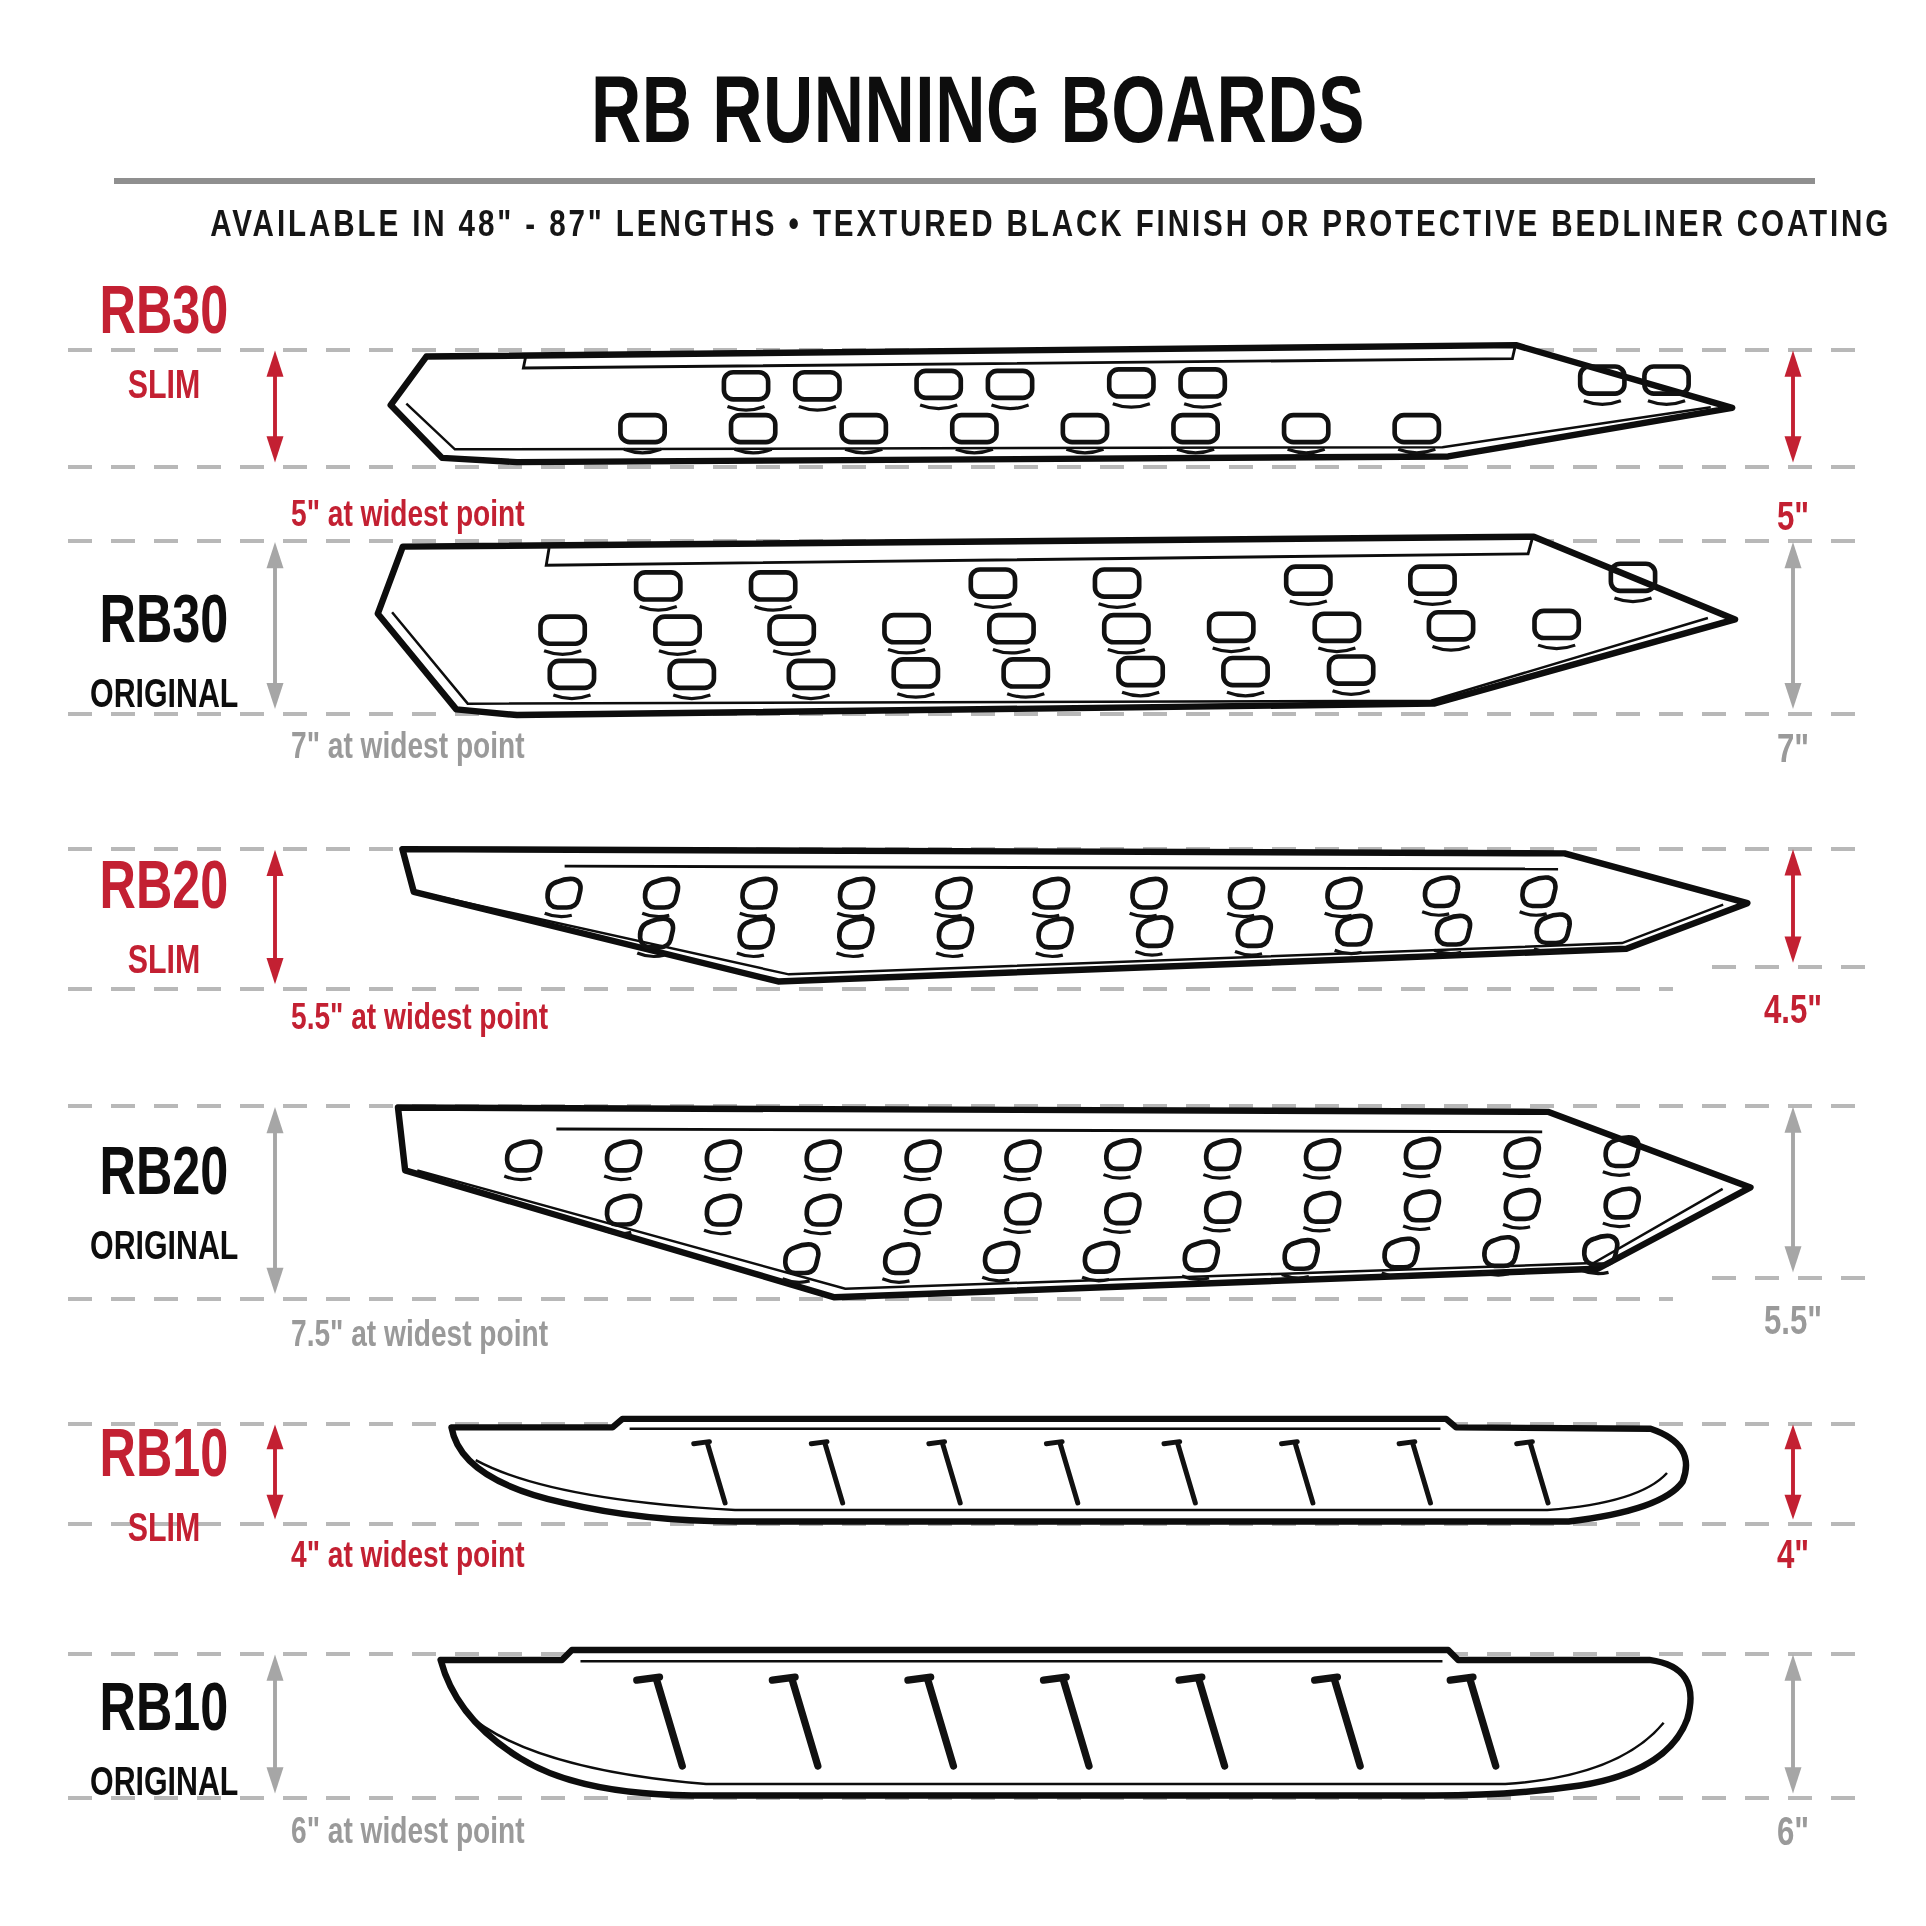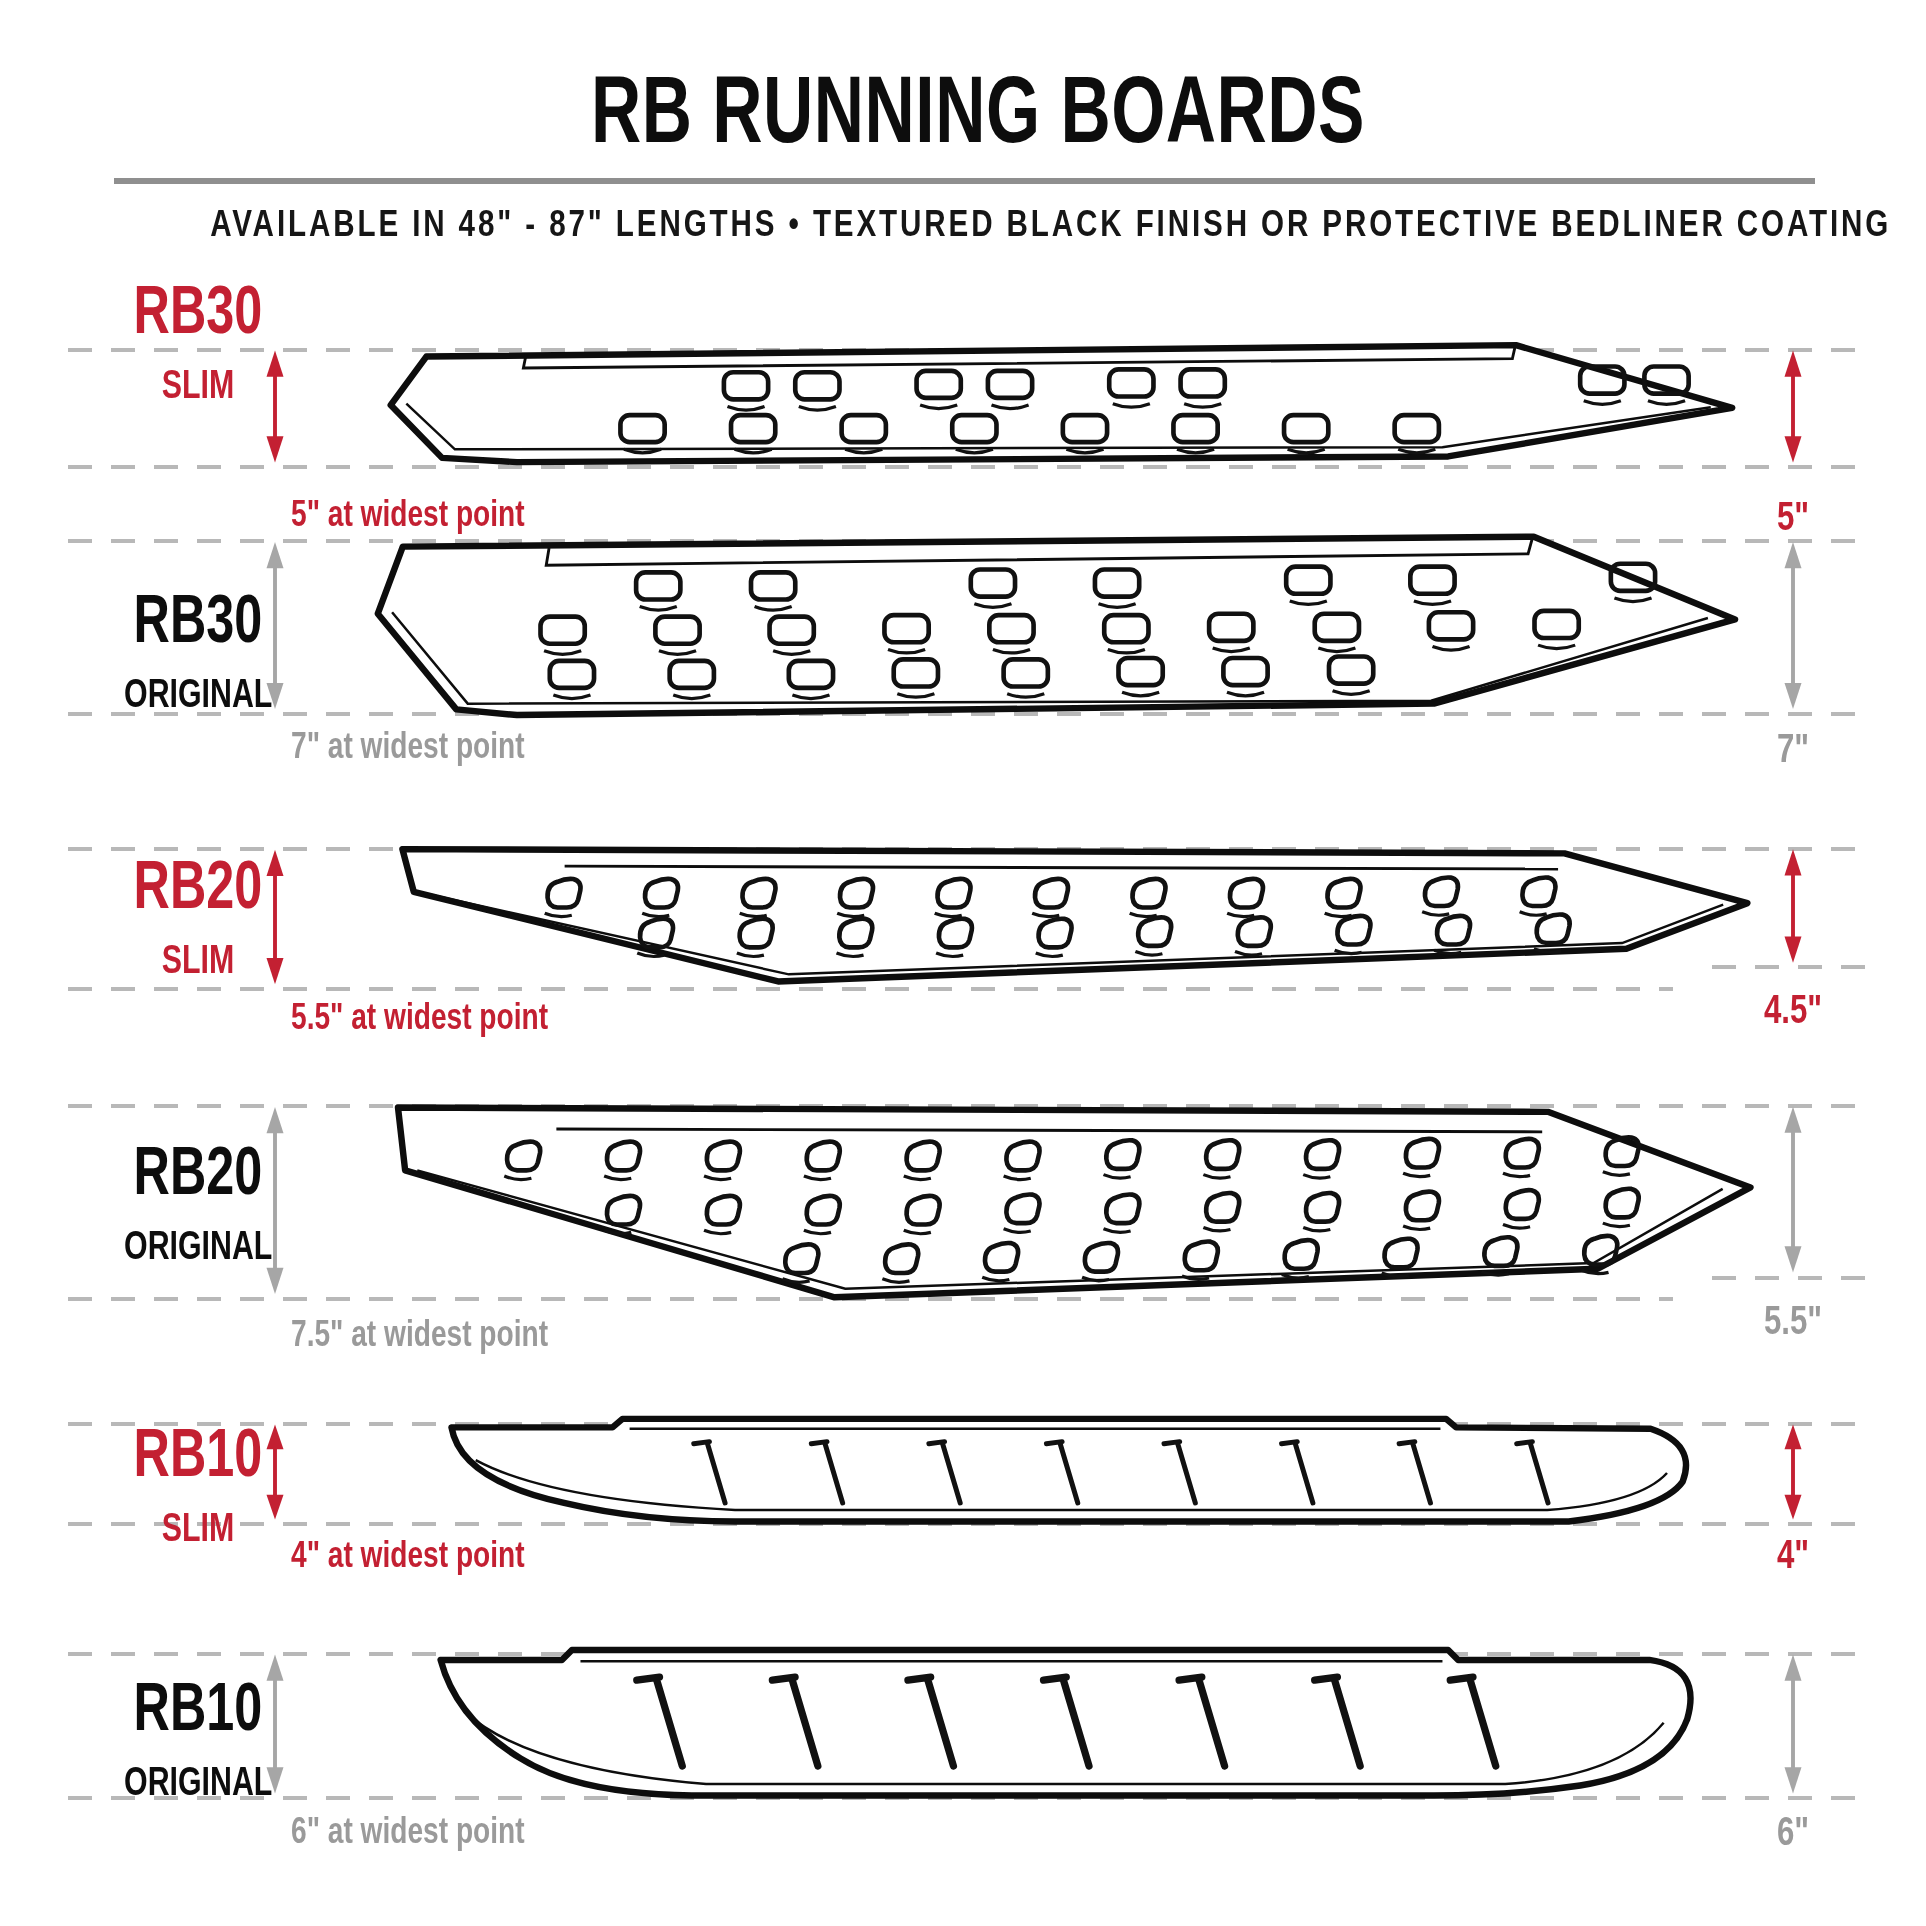--- a/index.html
+++ b/index.html
@@ -6,21 +6,21 @@
   .page{position:relative;width:1926px;height:1926px;background:#ffffff;overflow:hidden;
         font-family:"Liberation Sans", sans-serif;color:#111;padding-left:30px;}
   .cond{font-weight:bold;display:inline-block;transform:scaleX(.74);transform-origin:center;white-space:nowrap;}
   .condL{font-weight:bold;display:inline-block;transform:scaleX(.76);transform-origin:left center;white-space:nowrap;}
   .title{position:absolute;left:0;right:0;top:56px;text-align:center;font-size:94px;letter-spacing:0.7px;color:#0d0d0d;}
   .divider{position:absolute;left:114px;top:178px;width:1701px;height:6.4px;background:#8f8f8f;}
   .subtitle{position:absolute;left:0;right:0;top:203px;text-align:center;font-size:37px;letter-spacing:3.6px;color:#161616;}
   .dash{position:absolute;height:4.3px;left:68px;width:1801px;
         background:repeating-linear-gradient(90deg,#b8b8b8 0 24px,rgba(0,0,0,0) 24px 43px);}
   .dash.short{left:auto;}
-  .labelblock{position:absolute;left:84px;width:228px;text-align:center;line-height:1;}
+  .labelblock{position:absolute;left:50px;width:228px;text-align:center;line-height:1;}
   .model{font-size:68px;line-height:68px;}
   .variant{font-size:41px;line-height:41px;margin-top:21px;}
   .red{color:#c32032;}
   .blk{color:#0d0d0d;}
   .gray{color:#9a9a9a;}
   .caption{position:absolute;left:291px;font-size:37px;line-height:40px;}
   .endlabel{position:absolute;font-size:40px;line-height:40px;transform:translateX(-50%) scaleX(.78);white-space:nowrap;font-weight:bold;}
   svg{position:absolute;overflow:visible;}
   .board path,.board rect,.board line{vector-effect:none;}
 </style>

